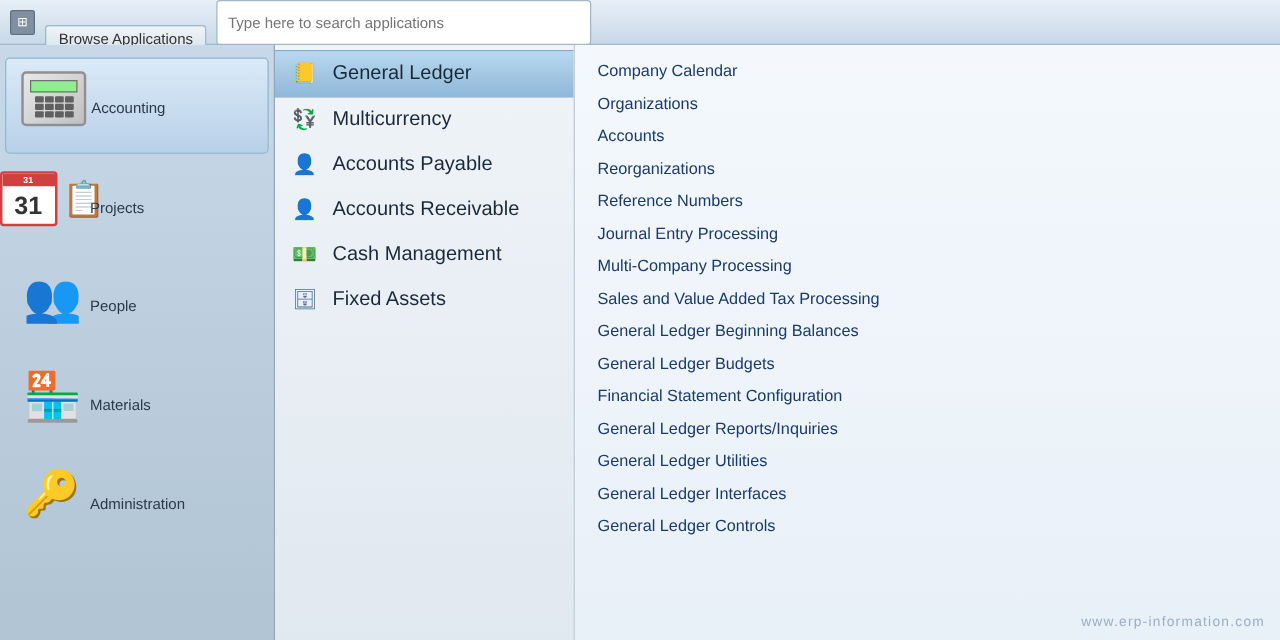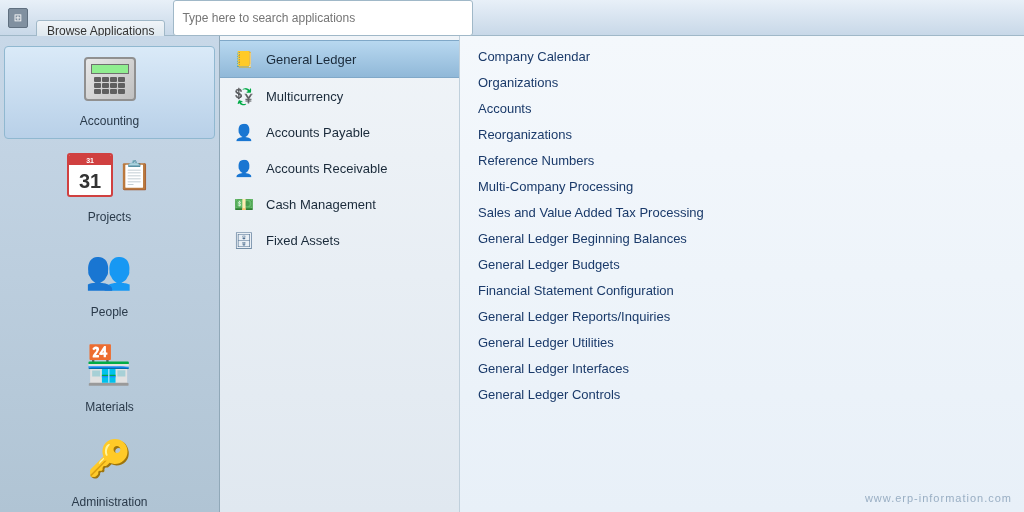--- a/index.html
+++ b/index.html
@@ -68,21 +68,21 @@
       width: 220px;
       background: linear-gradient(to bottom, #c8d8e8, #b0c4d4);
       border-right: 1px solid #90a8b8;
       display: flex;
       flex-direction: column;
       padding: 8px 0;
       overflow-y: auto;
     }
     .sidebar-item {
       display: flex;
-      flex-direction: column;
+      flex-direction: row;
       align-items: center;
       padding: 10px 8px;
       cursor: pointer;
       border-radius: 4px;
       margin: 2px 4px;
     }
     .sidebar-item.active {
       background: linear-gradient(to bottom, #daeaf8, #b8d0e8);
       border: 1px solid #90b8d0;
     }
@@ -185,21 +185,21 @@
     .middle-icon {
       width: 28px;
       height: 24px;
       display: flex;
       align-items: center;
       justify-content: center;
       font-size: 16px;
       flex-shrink: 0;
     }
     .middle-label {
-      font-size: 13px;
+      font-size: 16px;
       color: #1a2a3a;
     }
 
     
     .right-panel {
       flex: 1;
       background: linear-gradient(to bottom, #f4f8fc, #e8f0f8);
       padding: 8px 16px;
       overflow-y: auto;
     }
@@ -332,20 +332,21 @@
     </div>
 
   </div>
 
   <div class="right-panel">
     <div class="right-item">Company Calendar</div>
     <div class="right-item">Organizations</div>
     <div class="right-item">Accounts</div>
     <div class="right-item">Reorganizations</div>
     <div class="right-item">Reference Numbers</div>
+    <div class="right-item">Journal Entry Processing</div>
     <div class="right-item">Multi-Company Processing</div>
     <div class="right-item">Sales and Value Added Tax Processing</div>
     <div class="right-item">General Ledger Beginning Balances</div>
     <div class="right-item">General Ledger Budgets</div>
     <div class="right-item">Financial Statement Configuration</div>
     <div class="right-item">General Ledger Reports/Inquiries</div>
     <div class="right-item">General Ledger Utilities</div>
     <div class="right-item">General Ledger Interfaces</div>
     <div class="right-item">General Ledger Controls</div>
   </div>

